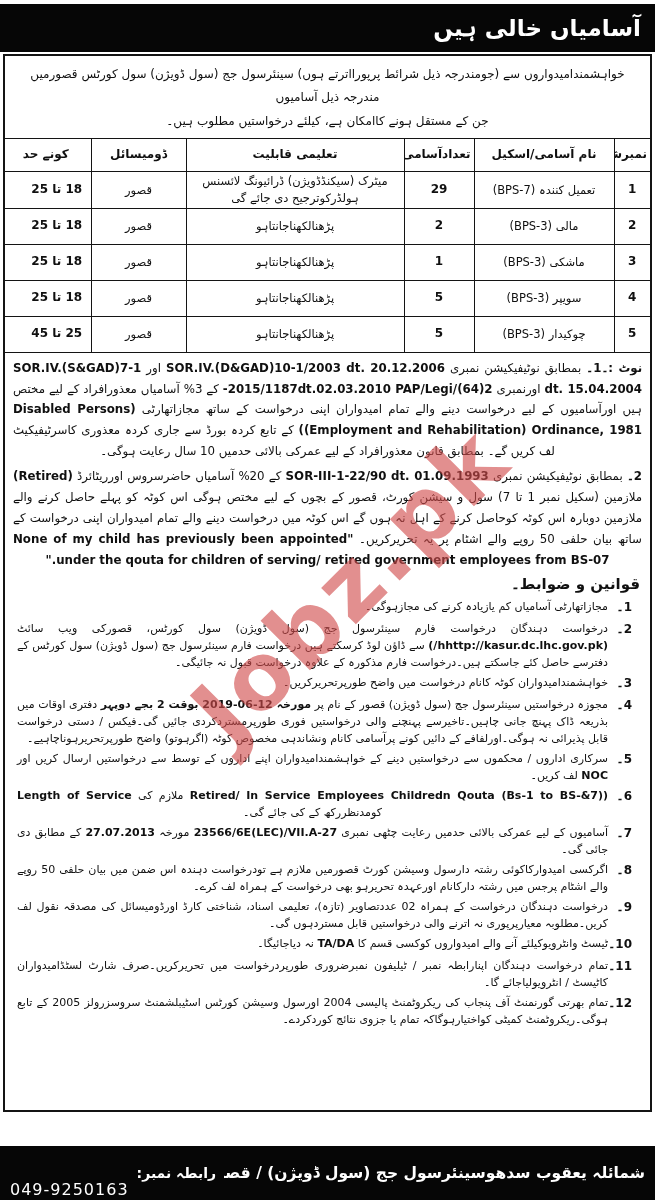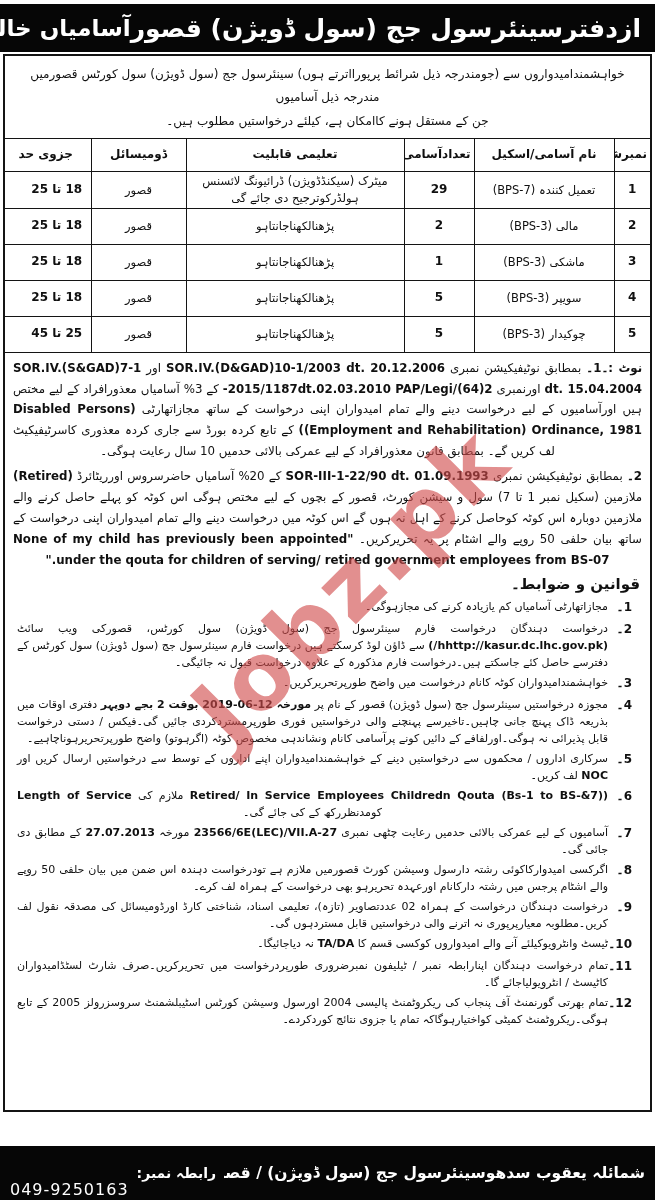--- a/index.html
+++ b/index.html
@@ -71,21 +71,20 @@
     display:flex;align-items:center;justify-content:center;
     transform:rotate(-45deg);transform-origin:center;
     font-size:92px;font-weight:bold;letter-spacing:3px;
     z-index:5;pointer-events:none;opacity:.62;
   }
 </style>
 </head>
 <body>
 
 <div class="top-band">
-  <span class="main-title">ازدفترسینئرسول جج (سول ڈویژن) قصور</span>
   <span class="side-title">آسامیاں خالی ہیں</span>
 </div>
 
 <div class="frame">
 
   <div class="intro">
     <div>خواہشمندامیدواروں سے (جومندرجہ ذیل شرائط پرپورااترتے ہوں) سینئرسول جج (سول ڈویژن) سول کورٹس قصورمیں مندرجہ ذیل آسامیوں</div>
     <div>جن کے مستقل ہونے کاامکان ہے، کیلئے درخواستیں مطلوب ہیں۔</div>
   </div>
 
@@ -98,21 +97,21 @@
         <col style="width:95px">
         <col style="width:90px">
     </colgroup>
     <tbody>
         <tr>
       <th>نمبرشمار</th>
       <th>نام آسامی/اسکیل</th>
       <th>تعدادآسامی</th>
       <th>تعلیمی قابلیت</th>
       <th>ڈومیسائل</th>
-      <th>جزوی حد</th>
+      <th>کونے حد</th>
     </tr>
     <tr>
       <td class="num">1</td>
       <td>تعمیل کنندہ (BPS-7)</td>
       <td class="cnt">29</td>
       <td>میٹرک (سیکنڈڈویژن) ڈرائیونگ لائسنس ہولڈرکوترجیح دی جائے گی</td>
       <td>قصور</td>
       <td class="age">18 تا 25</td>
     </tr>
     <tr>

